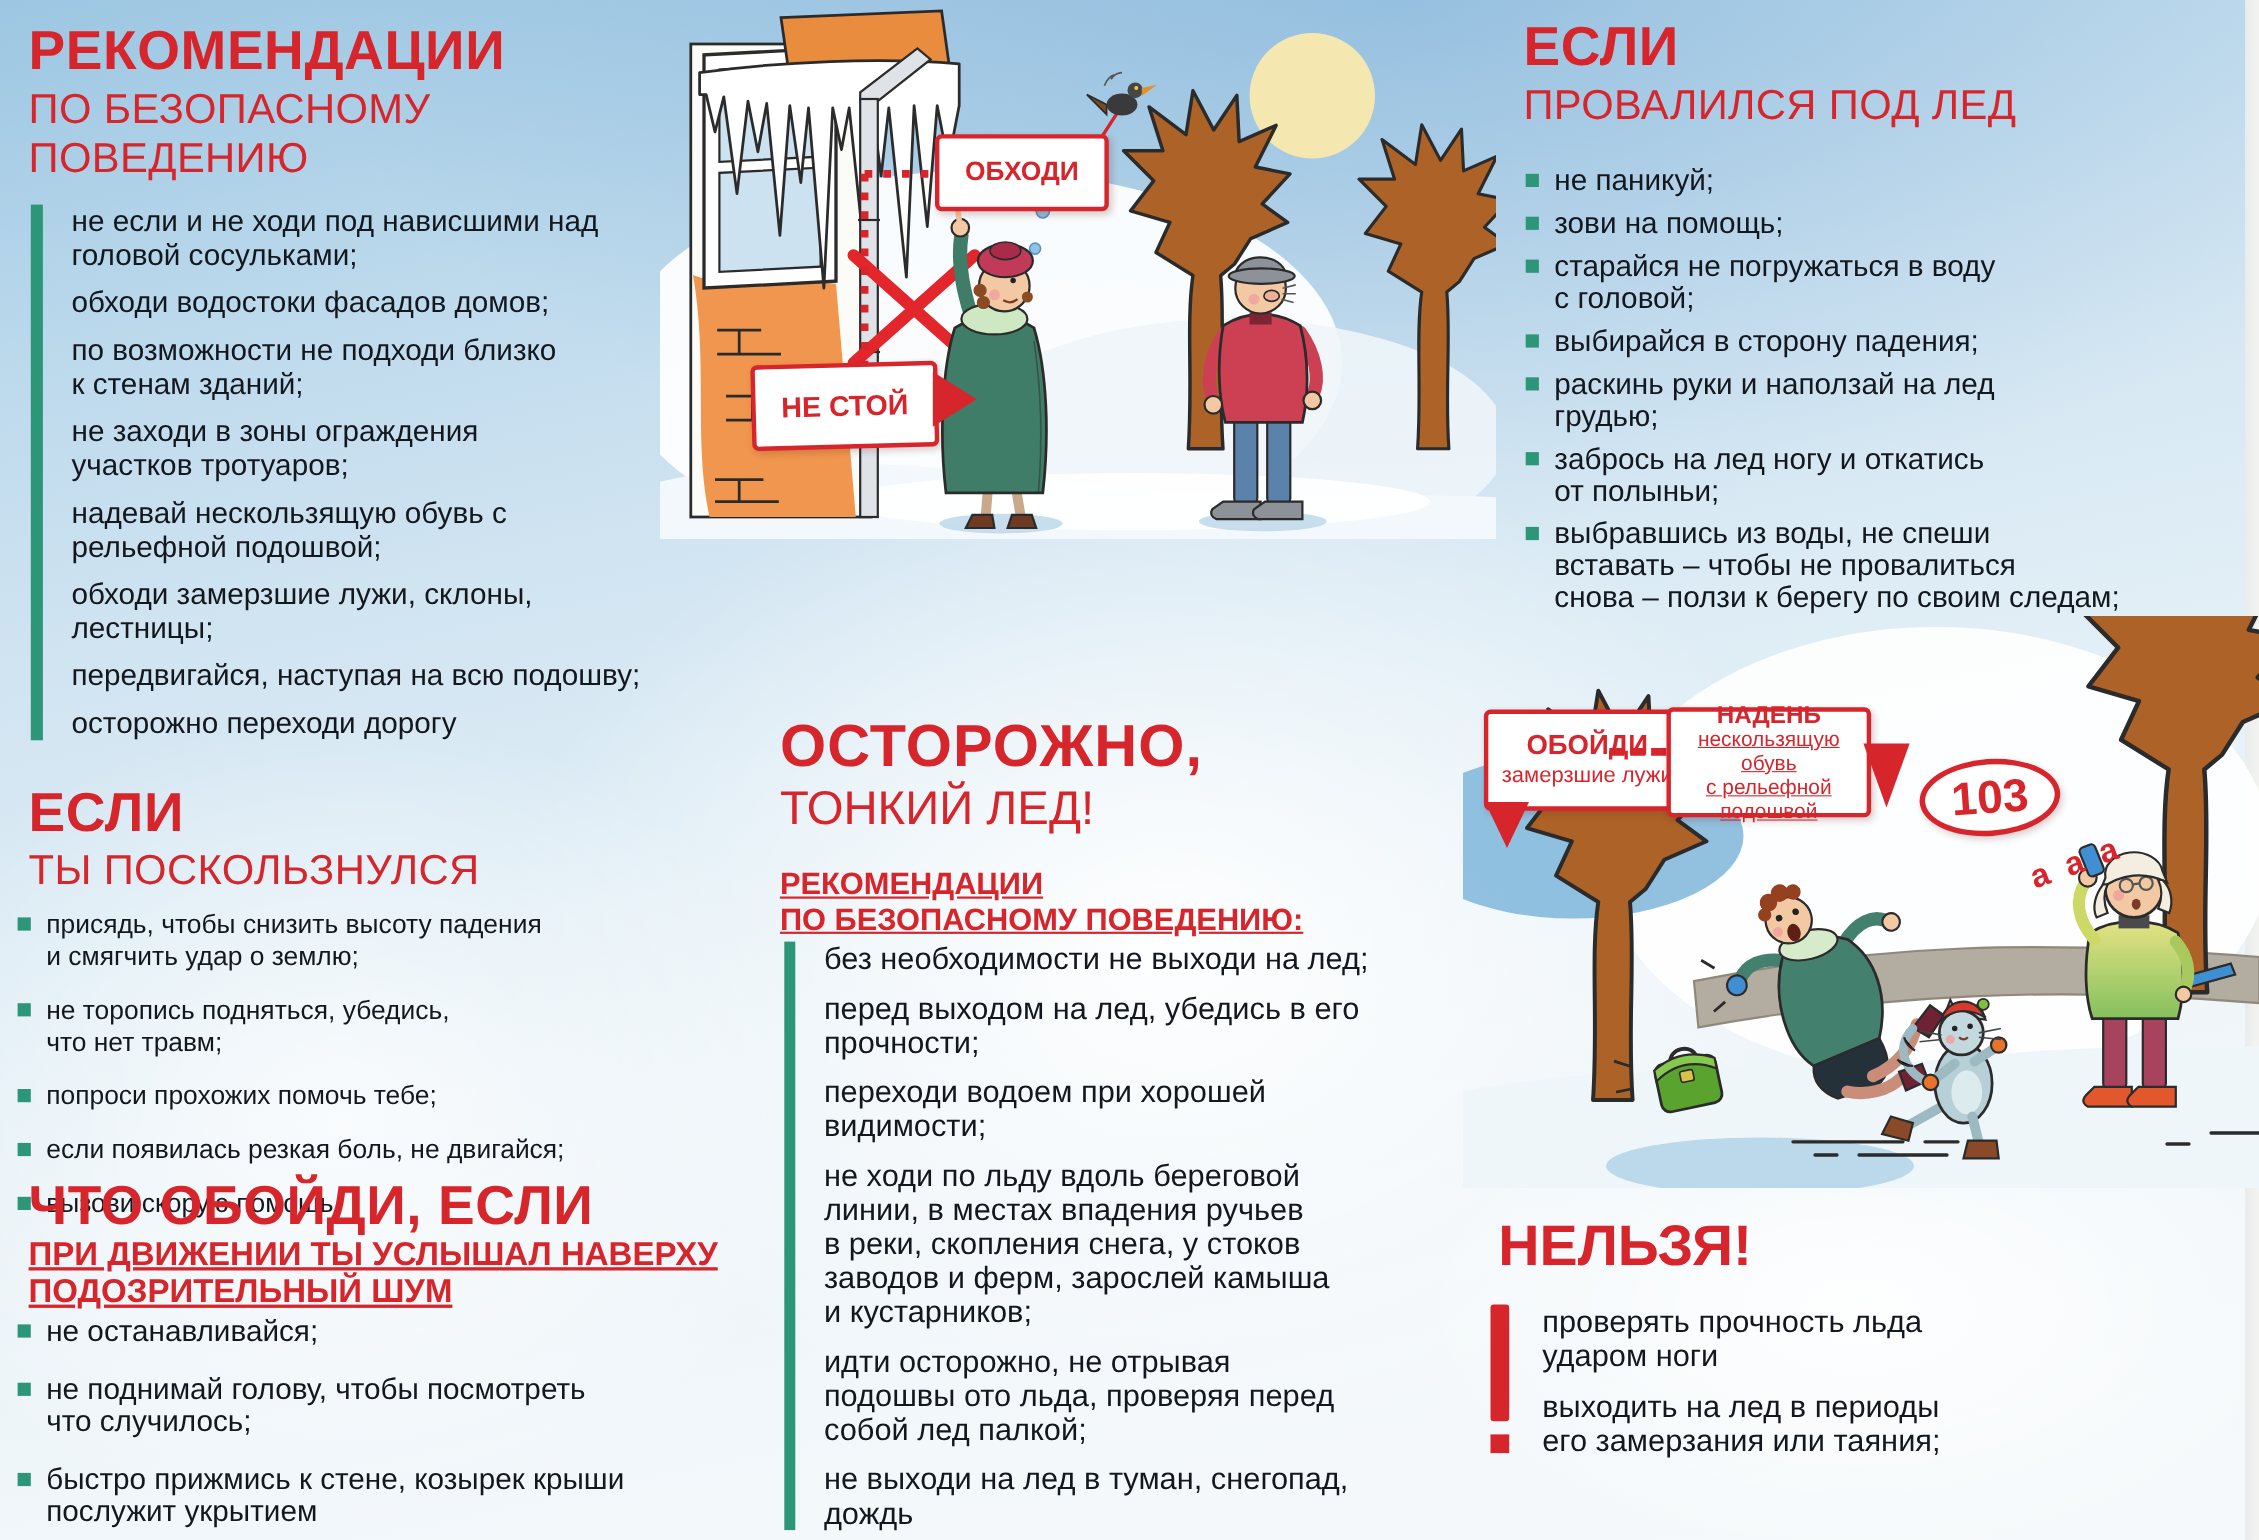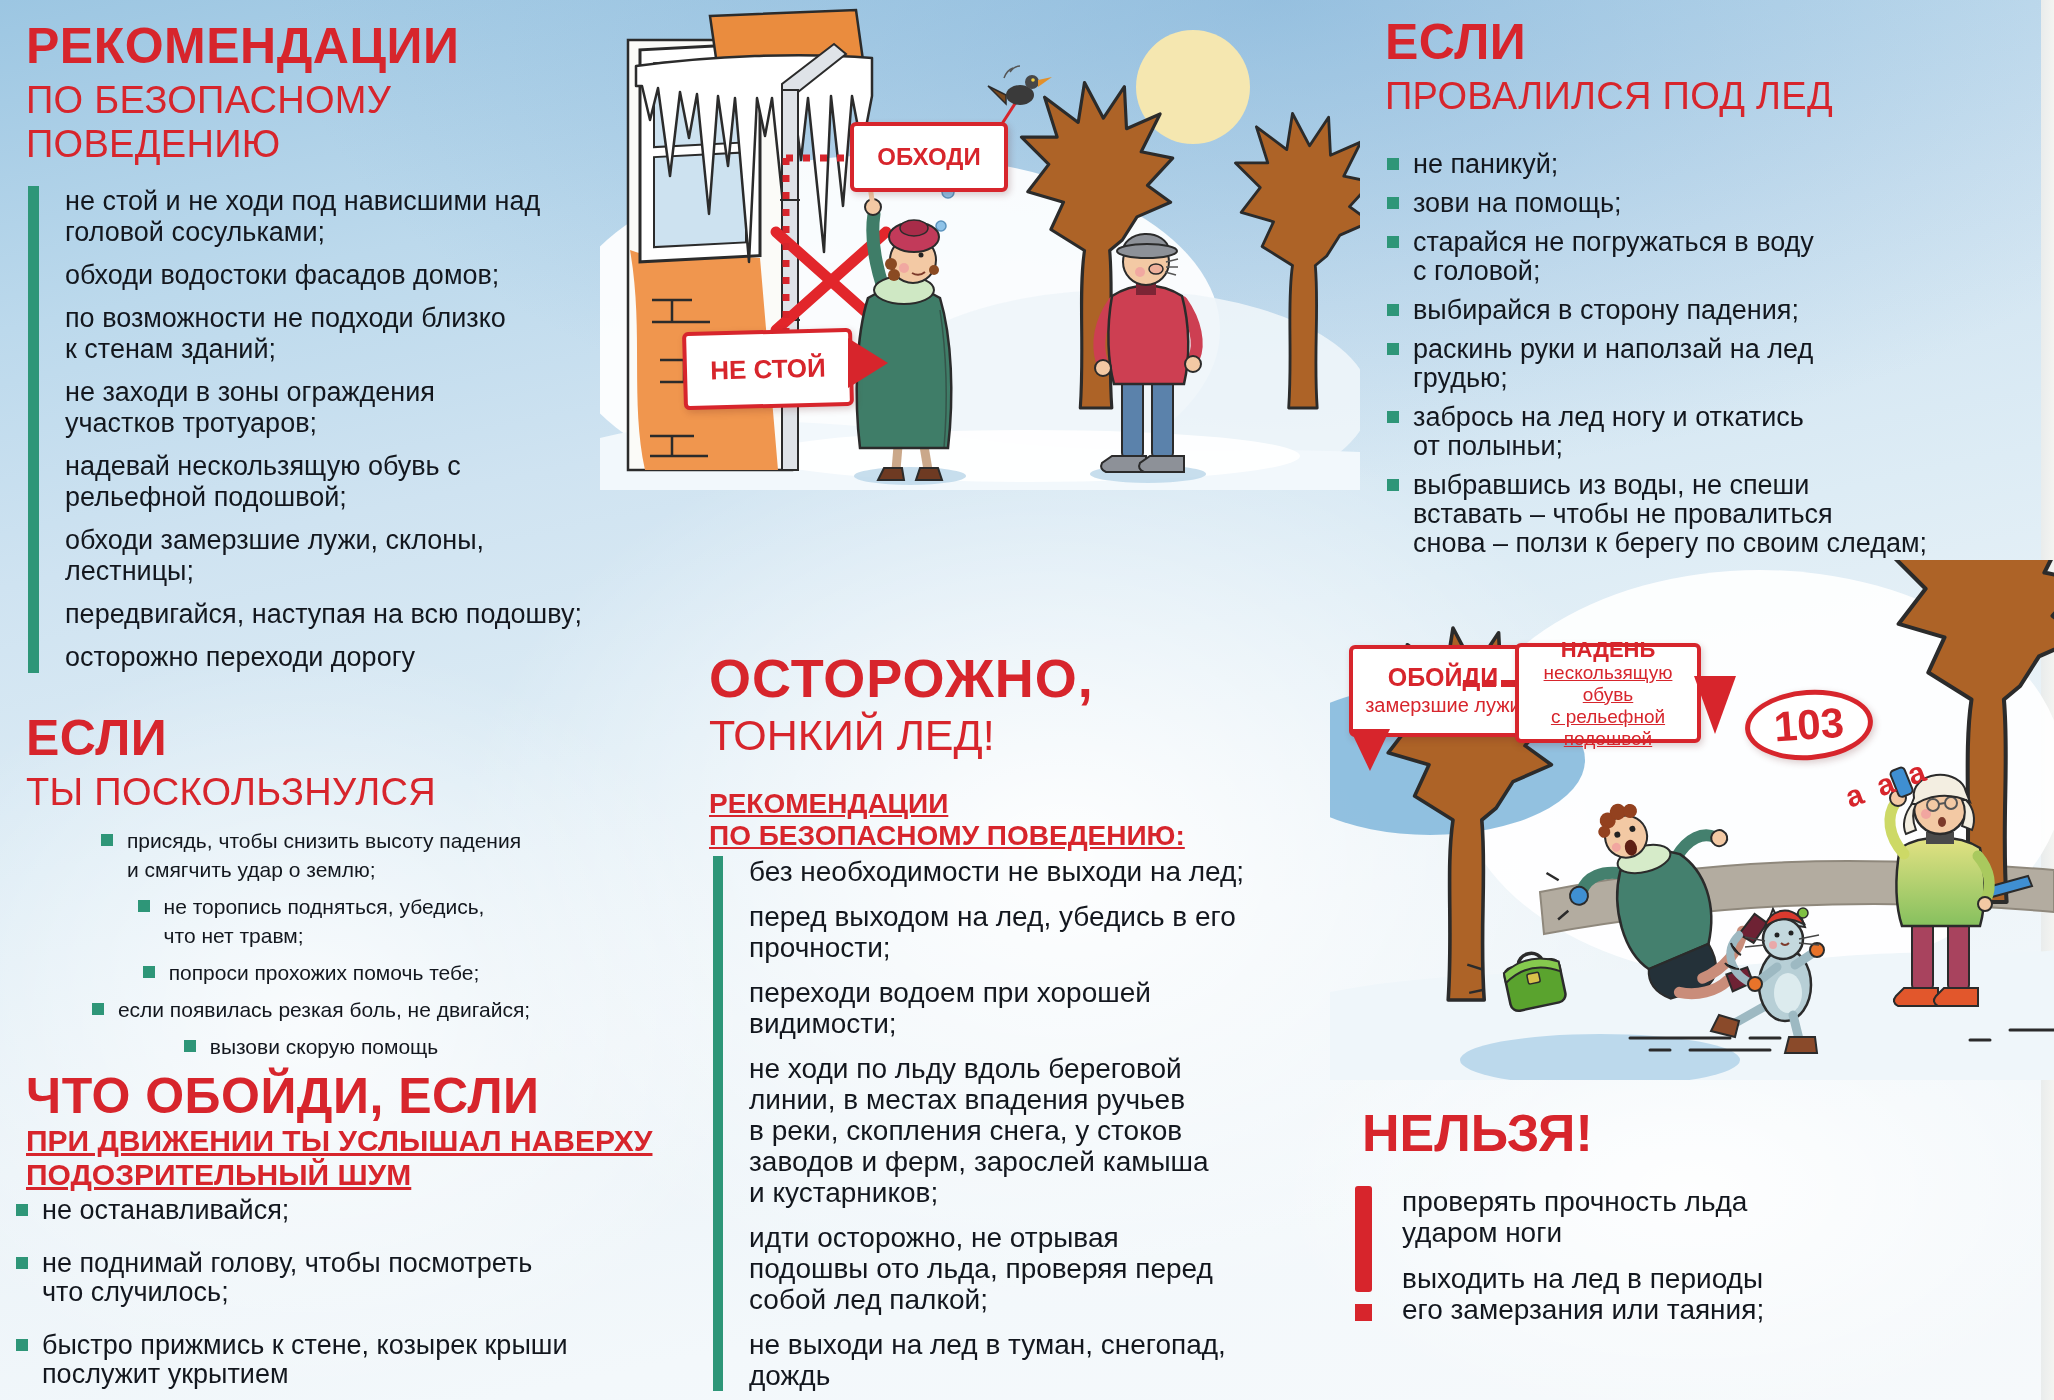--- a/index.html
+++ b/index.html
@@ -23,21 +23,21 @@
   .pre{white-space:pre-line;text-decoration:underline;}
   ul{margin:0;padding:0;list-style:none;}
   .list{display:flex;flex-direction:column;color:#13171e;}
   .list li{white-space:pre-line;}
   .greenbar{border-left:11px solid #2e9678;padding-left:26px;}
   .bullets li{position:relative;padding-left:26px;}
   .bullets li::before{content:"";position:absolute;left:0;top:8px;width:12px;height:12px;background:#2e9678;}
 
   
   #rec-list{left:16px;top:186px;width:540px;font-size:27px;line-height:31px;gap:12px;}
-  #slip-list{left:4px;top:826px;width:590px;font-size:21px;line-height:29px;gap:8px;align-items:center;}
+  #slip-list{left:4px;top:826px;width:590px;font-size:24px;line-height:29px;gap:20px;}
   #noise-list{left:4px;top:1196px;width:590px;font-size:27px;line-height:29px;gap:24px;}
   #ice-list{left:701px;top:856px;width:500px;font-size:28px;line-height:31px;gap:14px;border-left-width:10px;}
   #fell-list{left:1375px;top:150px;width:665px;font-size:27px;line-height:29px;gap:10px;}
   #forbid-list{left:1390px;top:1186px;width:430px;font-size:28px;line-height:31px;gap:15px;}
 
   .lblbox{position:absolute;background:#fff;border:4px solid #d7252c;border-radius:6px;color:#d7252c;
     text-align:center;display:flex;flex-direction:column;justify-content:center;align-items:center;
     font-weight:bold;z-index:5;box-shadow:2px 3px 7px rgba(100,30,30,.22);}
   .oval{border-radius:50%;border-width:5px;}
   .dash-conn{position:absolute;border-top:7px dashed #d7252c;z-index:5;}
@@ -277,21 +277,21 @@
       <path d="M-28,-56 C-36,-46 -38,-34 -34,-26 L-24,-30 C-28,-40 -28,-48 -24,-56 Z" fill="#f3eee1" stroke="#2b2b2b" stroke-width="2"></path>
       <path d="M26,-60 C34,-52 36,-40 32,-30 L22,-34 C26,-44 26,-52 22,-60 Z" fill="#f3eee1" stroke="#2b2b2b" stroke-width="2"></path>
     </g>
     <text x="520" y="248" transform="rotate(-20 520 248)" font-family="Liberation Sans, sans-serif" font-size="30" font-weight="bold" fill="#d7252c" letter-spacing="4">а а а</text>
   </svg>
 
   <div class="abs txt h-big" style="left:14px;top:20px">РЕКОМЕНДАЦИИ</div>
   <div class="abs txt h-sub" style="left:14px;top:78px">ПО БЕЗОПАСНОМУ
 ПОВЕДЕНИЮ</div>
   <ul class="abs txt list greenbar" id="rec-list">
-    <li>не стой и не ходи под нависшими над
+    <li>не если и не ходи под нависшими над
 головой сосульками;</li>
     <li>обходи водостоки фасадов домов;</li>
     <li>по возможности не подходи близко
 к стенам зданий;</li>
     <li>не заходи в зоны ограждения
 участков тротуаров;</li>
     <li>надевай нескользящую обувь с
 рельефной подошвой;</li>
     <li>обходи замерзшие лужи, склоны,
 лестницы;</li>

